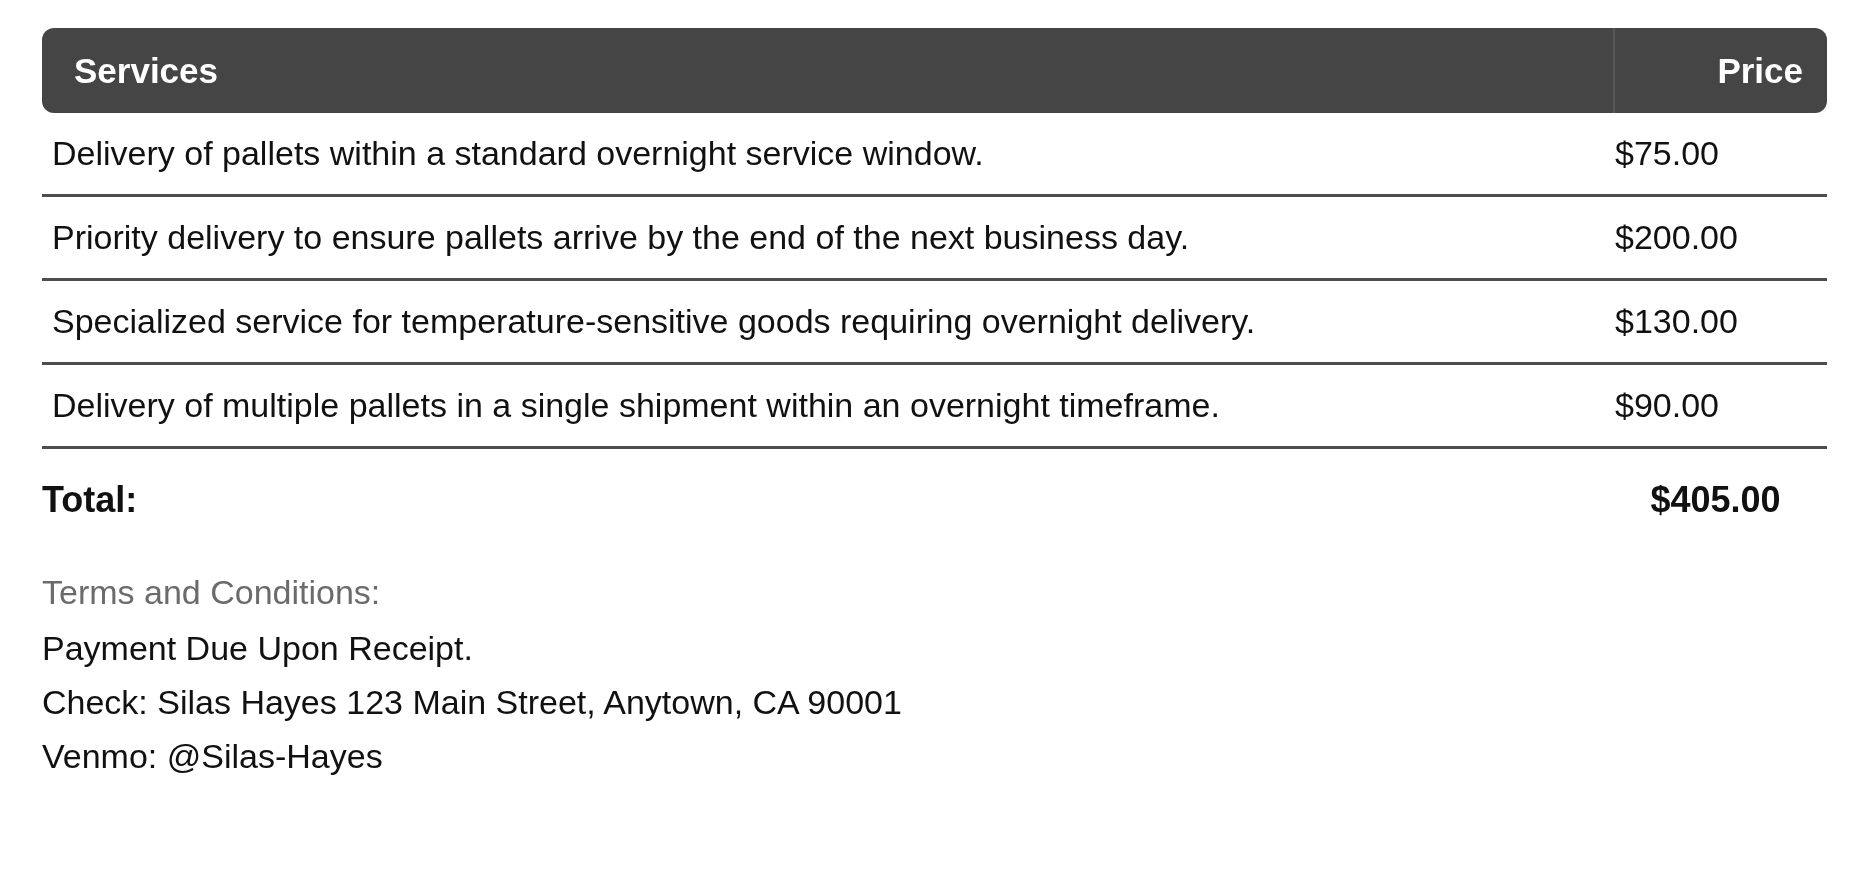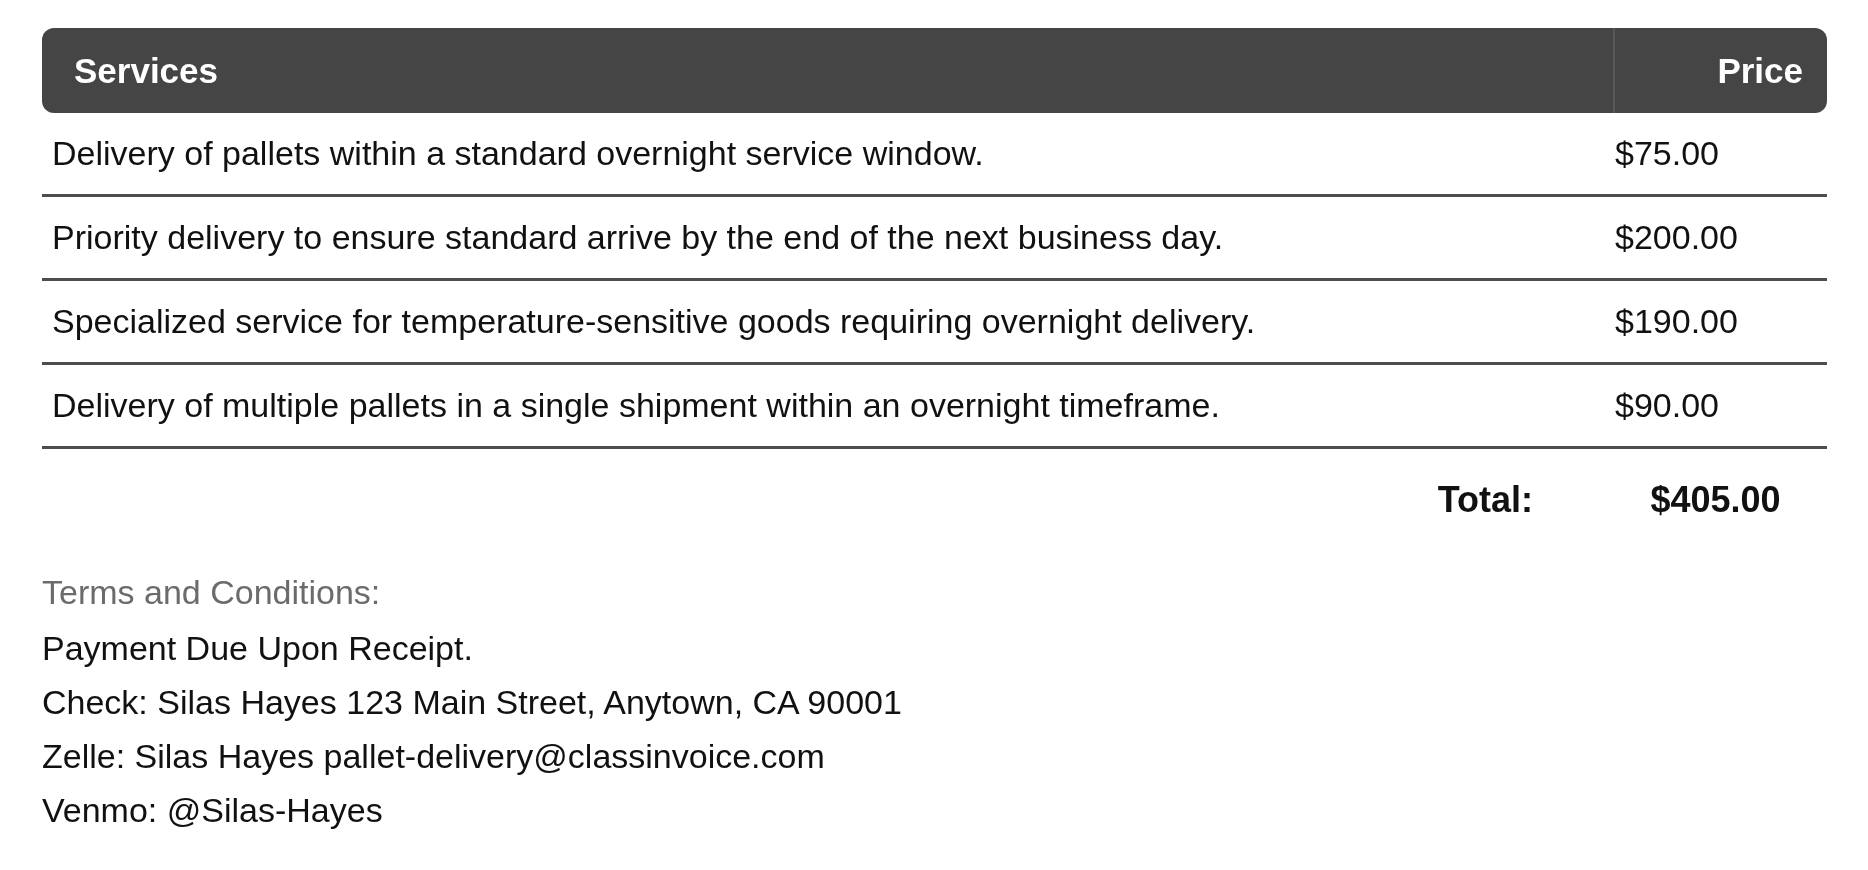--- a/index.html
+++ b/index.html
@@ -57,21 +57,20 @@
     white-space: nowrap;
   }
   tfoot td {
     border-bottom: none;
     font-weight: bold;
     font-size: 36px;
     padding-top: 30px;
     padding-bottom: 16px;
   }
   td.total-label {
-    text-align: right;
     padding-right: 82px;
   }
   td.total-value {
     text-align: center;
     padding-right: 11px;
     white-space: nowrap;
   }
   .terms {
     margin-top: 28px;
     font-size: 34px;
@@ -96,41 +95,40 @@
         <th class="col-services">Services</th>
         <th class="col-price">Price</th>
       </tr>
     </thead>
     <tbody>
       <tr>
         <td class="cell-service">Delivery of pallets within a standard overnight service window.</td>
         <td class="cell-price">$75.00</td>
       </tr>
       <tr>
-        <td class="cell-service">Priority delivery to ensure standard arrive by the end of the next business day.</td>
+        <td class="cell-service">Priority delivery to ensure pallets arrive by the end of the next business day.</td>
         <td class="cell-price">$200.00</td>
       </tr>
       <tr>
         <td class="cell-service">Specialized service for temperature-sensitive goods requiring overnight delivery.</td>
-        <td class="cell-price">$190.00</td>
+        <td class="cell-price">$130.00</td>
       </tr>
       <tr>
         <td class="cell-service">Delivery of multiple pallets in a single shipment within an overnight timeframe.</td>
         <td class="cell-price">$90.00</td>
       </tr>
     </tbody>
     <tfoot>
       <tr>
         <td class="total-label">Total:</td>
         <td class="total-value">$405.00</td>
       </tr>
     </tfoot>
   </table>
 
   <section class="terms">
     <div class="terms-heading">Terms and Conditions:</div>
     <div class="terms-line">Payment Due Upon Receipt.</div>
     <div class="terms-line">Check: Silas Hayes 123 Main Street, Anytown, CA 90001</div>
-    <div class="terms-line">Zelle: Silas Hayes pallet-delivery@classinvoice.com</div>
     <div class="terms-line">Venmo: @Silas-Hayes</div>
   </section>
 
 </div>
 
 </body></html>

